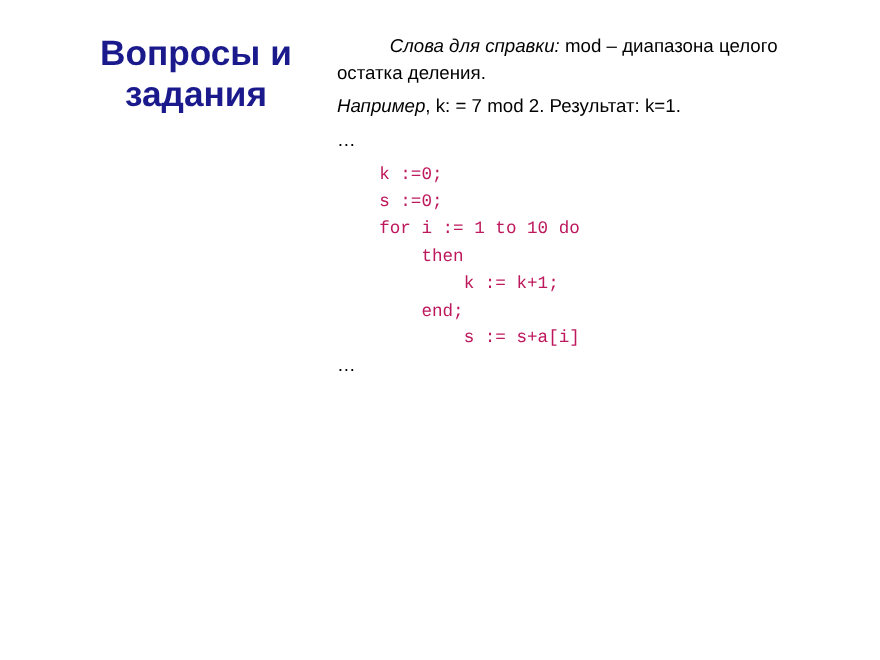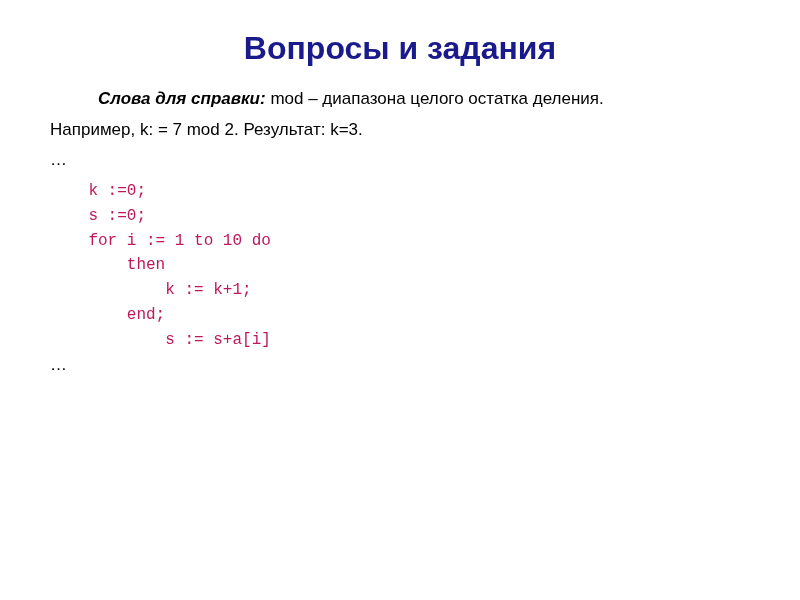--- a/index.html
+++ b/index.html
@@ -15,21 +15,21 @@
       font-family: Arial, sans-serif;
       overflow: hidden;
     }
 
     .slide {
       width: 800px;
       height: 600px;
       background: #ffffff;
       padding: 30px 50px 30px 50px;
       display: flex;
-      flex-direction: column;
+      flex-direction: row;
     }
 
     .title {
       font-size: 32px;
       font-weight: bold;
       color: #1a1a8c;
       text-align: center;
       margin-bottom: 20px;
       font-family: Arial, sans-serif;
     }
@@ -39,26 +39,27 @@
       color: #000000;
       line-height: 1.45;
       font-family: Arial, sans-serif;
     }
 
     .content p {
       margin-bottom: 6px;
     }
 
     .hint-label {
-      font-weight: bold;
+      font-weight: normal;
       font-style: italic;
       margin-left: 48px;
     }
 
     .example-label {
+      font-style: italic;
       text-align: center;
     }
 
     .code-block {
       font-family: 'Courier New', Courier, monospace;
       font-size: 16px;
       color: #be185d;
       line-height: 1.55;
       margin-top: 4px;
     }
@@ -81,21 +82,21 @@
   <div class="title">Вопросы и задания</div>
 
   <div class="content">
 
 
     <p>
       <span class="hint-label">Слова для справки:</span><span> mod – диапазона целого остатка деления.</span>
     </p>
 
     <p>
-      <span class="example-label">Например</span><span>, k: = 7 mod 2. Результат: k=3.</span>
+      <span class="example-label">Например</span><span>, k: = 7 mod 2. Результат: k=1.</span>
     </p>
 
     <p class="ellipsis">…</p>
 
     <div class="code-block">
       <div class="code-line">    k :=0;</div>
       <div class="code-line">    s :=0;</div>
       <div class="code-line">    for i := 1 to 10 do</div>
       <div class="code-line">        then</div>
       <div class="code-line">            k := k+1;</div>

